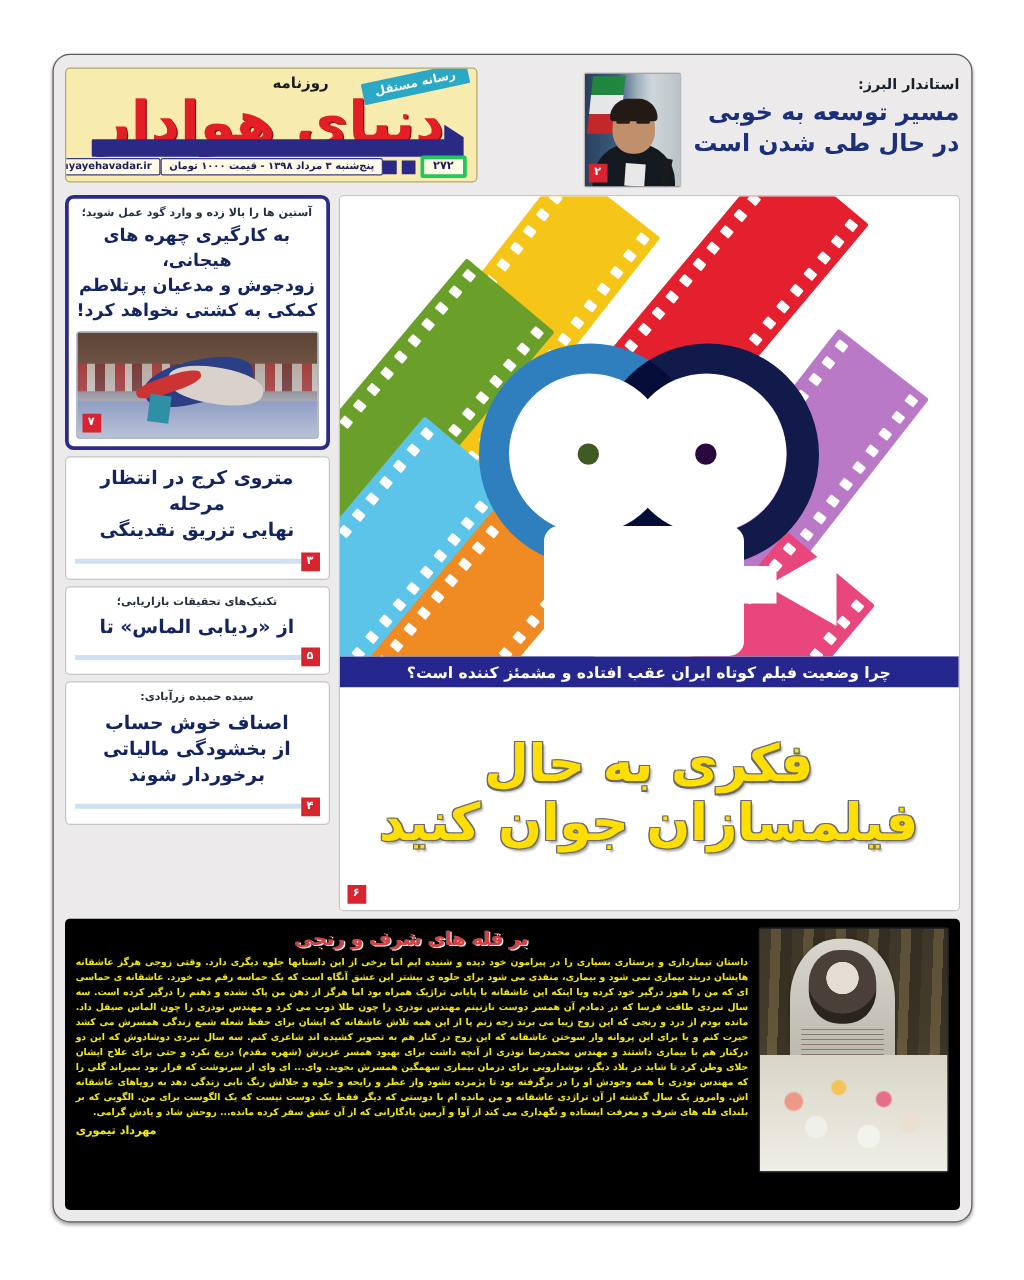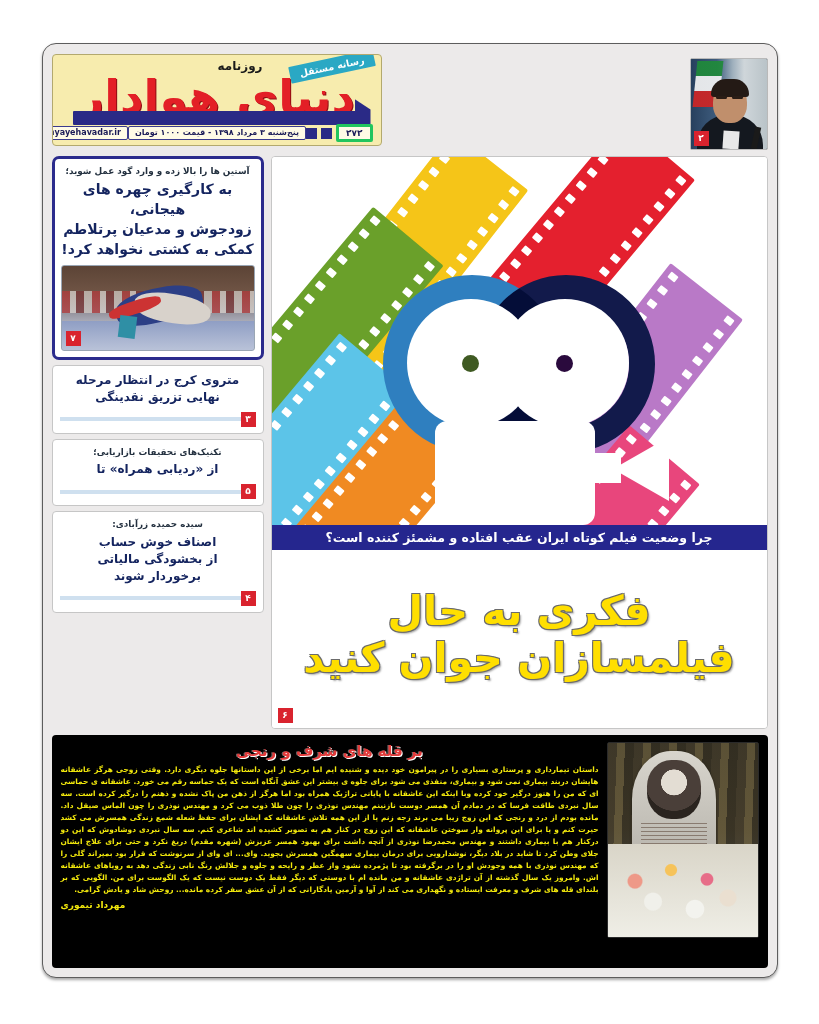--- a/index.html
+++ b/index.html
@@ -104,21 +104,21 @@
     font-size:41px;font-weight:bold;color:#ffdf00;line-height:1.14;text-align:center;white-space:nowrap;
     text-shadow:-1px -1px 0 #6b6b6b,1px -1px 0 #6b6b6b,-1px 1px 0 #6b6b6b,1px 1px 0 #6b6b6b,2px 2px 2px rgba(0,0,0,.35);
   }
   #lead .badge{left:6px;bottom:5px;}
 
   
   #side{flex:0 0 212px;display:flex;flex-direction:column;gap:5px;}
   .s-card{background:#fff;border:1px solid #c6c6c6;border-radius:4px;padding:6px 7px;position:relative;}
   .s-card.blue{border:3px solid #2b2b8c;border-radius:7px;padding:6px;}
   .s-kick{font-size:8.8px;font-weight:bold;color:#23303f;text-align:center;margin-bottom:3px;line-height:1.4;}
-  .s-title{font-size:12px;font-weight:bold;color:#14245f;text-align:center;line-height:1.42;letter-spacing:-.2px;}
+  .s-title{font-size:15px;font-weight:bold;color:#14245f;text-align:center;line-height:1.42;letter-spacing:-.2px;}
   .s-title.sm{font-size:14px;}
   .s-photo{position:relative;margin-top:5px;height:86px;border:1px solid #9aa6b4;border-radius:3px;overflow:hidden;
     background:linear-gradient(180deg,#5c4436 0%,#6d5243 28%,#8d8a93 52%,#b6b9c6 72%,#9aa4bd 100%);}
   .s-photo .mat{position:absolute;left:0;right:0;bottom:0;height:34%;background:linear-gradient(180deg,#8f9ec4,#b9c2d8);}
   .s-photo .crowd{position:absolute;left:0;right:0;top:30%;height:26%;background:
     repeating-linear-gradient(90deg,#b23a3a 0 8px,#d9d2cc 8px 14px,#7a3535 14px 22px,#cfc7c0 22px 30px);opacity:.75;}
   .s-photo .w1{position:absolute;left:28%;top:26%;width:46%;height:40%;background:#2c3f86;border-radius:46% 46% 38% 38%;transform:rotate(-12deg);}
   .s-photo .w2{position:absolute;left:38%;top:34%;width:40%;height:34%;background:#d8d2cb;border-radius:46%;transform:rotate(9deg);}
   .s-photo .w3{position:absolute;left:24%;top:42%;width:28%;height:16%;background:#c33;border-radius:40%;transform:rotate(-18deg);}
   .s-photo .w4{position:absolute;left:30%;top:60%;width:9%;height:26%;background:#2f8fa5;transform:rotate(7deg);}
@@ -169,20 +169,25 @@
         <div class="flag"></div>
         <div class="suit"></div>
         <div class="shirt"></div>
         <div class="head"></div>
         <div class="hair"></div>
         <div class="brow l"></div>
         <div class="brow r"></div>
         <div class="mic"></div>
         <div class="badge">۲</div>
       </div>
+      <div class="hl-text">
+        <div class="hl-kicker">استاندار البرز:</div>
+        <div class="hl-title">مسیر توسعه به خوبی</div>
+        <div class="hl-title">در حال طی شدن است</div>
+      </div>
     </div>
 
     <div id="masthead">
       <div class="indep-badge">رسانه مستقل</div>
       <div class="rooz">روزنامه</div>
       <div class="logo-wrap">
         <div class="logo-red">دنیای هوادار</div>
         <div class="logo-blue-bar"></div>
       </div>
       <div class="mast-footer">
@@ -418,21 +423,21 @@
         <div class="s-title">متروی کرج در انتظار مرحله</div>
         <div class="s-title">نهایی تزریق نقدینگی</div>
         <div class="badge-row">
           <div class="badge">۳</div>
           <div class="line"></div>
         </div>
       </div>
 
       <div class="s-card">
         <div class="s-kick">تکنیک‌های تحقیقات بازاریابی؛</div>
-        <div class="s-title">از «ردیابی همراه» تا</div>
+        <div class="s-title">از «ردیابی الماس» تا</div>
         <div class="badge-row">
           <div class="badge">۵</div>
           <div class="line"></div>
         </div>
       </div>
 
       <div class="s-card">
         <div class="s-kick">سیده حمیده زرآبادی:</div>
         <div class="s-title">اصناف خوش حساب</div>
         <div class="s-title">از بخشودگی مالیاتی</div>

